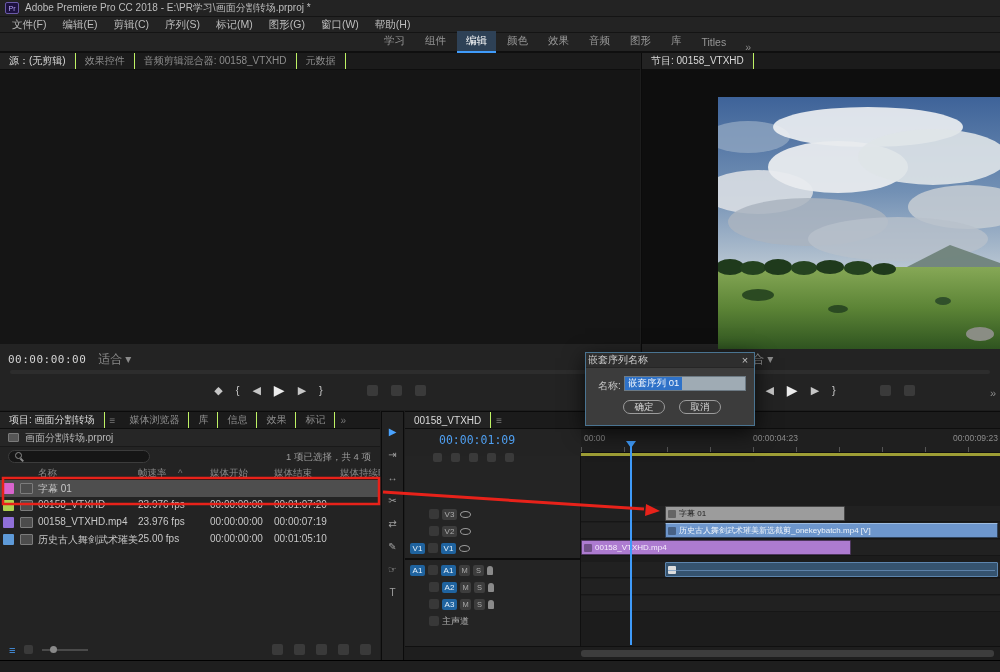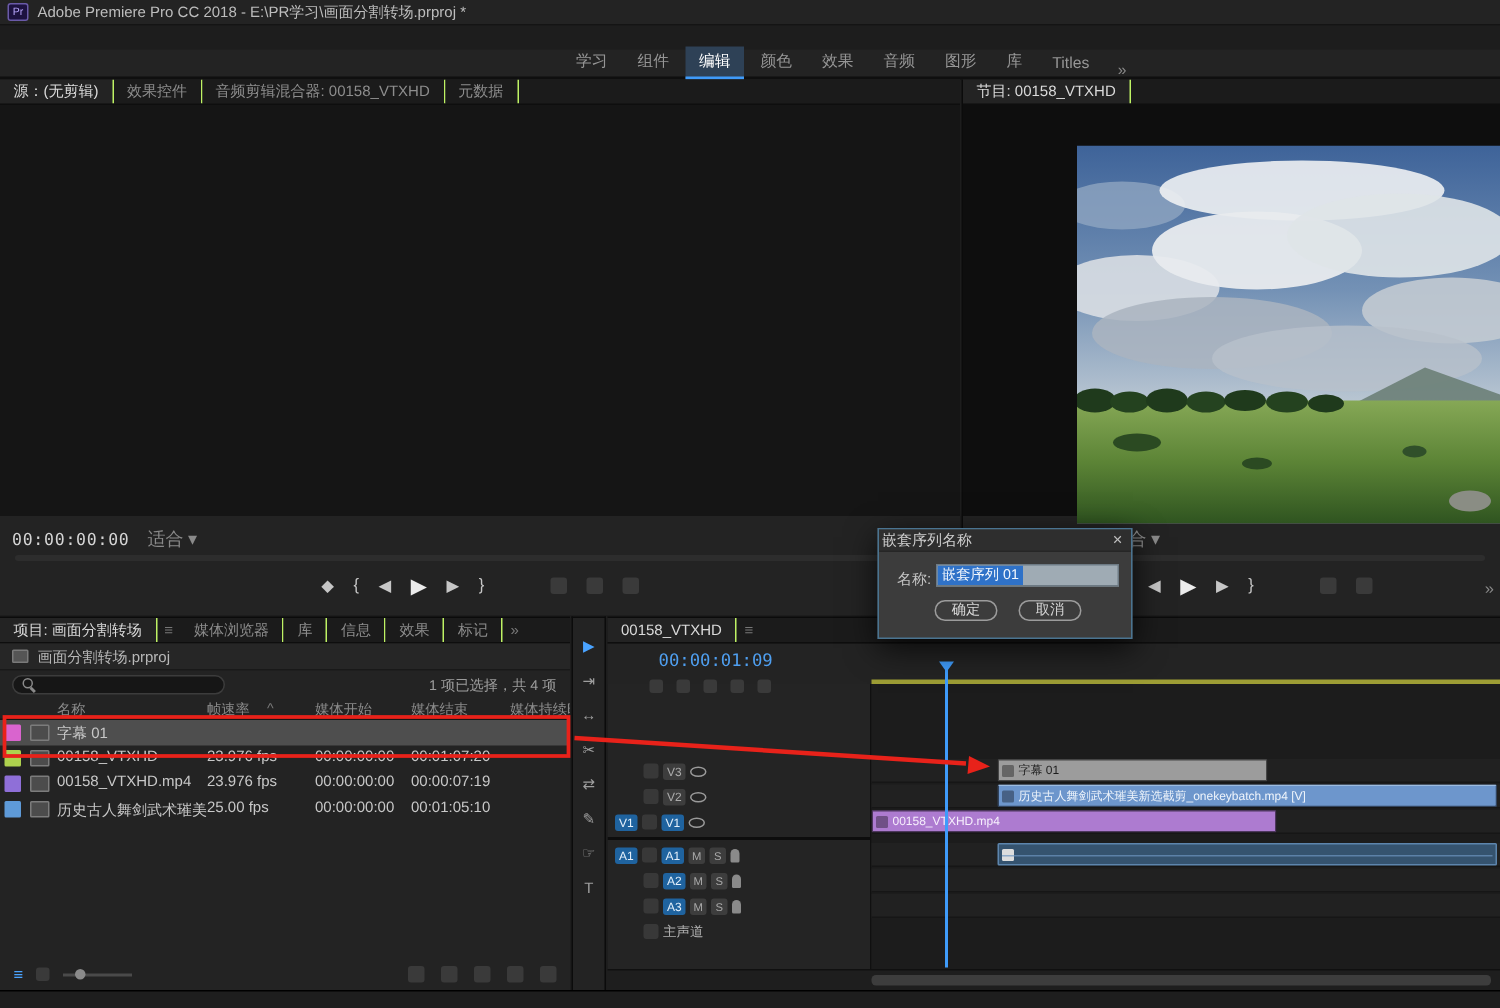--- a/index.html
+++ b/index.html
@@ -139,20 +139,30 @@
 </head>
 <body>
 
 <div id="app">
 
   <div class="titlebar">
     <span class="appicon">Pr</span>
     <span>Adobe Premiere Pro CC 2018 - E:\PR学习\画面分割转场.prproj *</span>
   </div>
 
+  <div class="menubar">
+    <span class="menu-item">文件(F)</span>
+    <span class="menu-item">编辑(E)</span>
+    <span class="menu-item">剪辑(C)</span>
+    <span class="menu-item">序列(S)</span>
+    <span class="menu-item">标记(M)</span>
+    <span class="menu-item">图形(G)</span>
+    <span class="menu-item">窗口(W)</span>
+    <span class="menu-item">帮助(H)</span>
+  </div>
 
   <div class="wsbar">
     <div class="wstabs">
       <span class="wstab">学习</span>
       <span class="wstab">组件</span>
       <span class="wstab active">编辑</span>
       <span class="wstab">颜色</span>
       <span class="wstab">效果</span>
       <span class="wstab">音频</span>
       <span class="wstab">图形</span>
@@ -352,20 +362,26 @@
 
     <span class="tl-timecode">00:00:01:09</span>
     <div class="tl-icons">
       <span class="sqicon sm"></span>
       <span class="sqicon sm"></span>
       <span class="sqicon sm"></span>
       <span class="sqicon sm"></span>
       <span class="sqicon sm"></span>
     </div>
 
+    <div class="tl-ruler">
+      <span class="rl" style="left:3px">00:00</span>
+      <span class="rl" style="left:172px">00:00:04:23</span>
+      <span class="rl" style="left:372px">00:00:09:23</span>
+      <span class="ticks"></span>
+    </div>
     <div class="workbar"></div>
     <div class="playhead"></div>
 
     <div class="tl-tracks">
       <div class="tl-headercol">
         <div class="trackrow" style="top:50px">
           <span class="tspacer"></span>
           <span class="tgl"></span>
           <span class="tbadge">V3</span>
           <span class="eye"></span>

